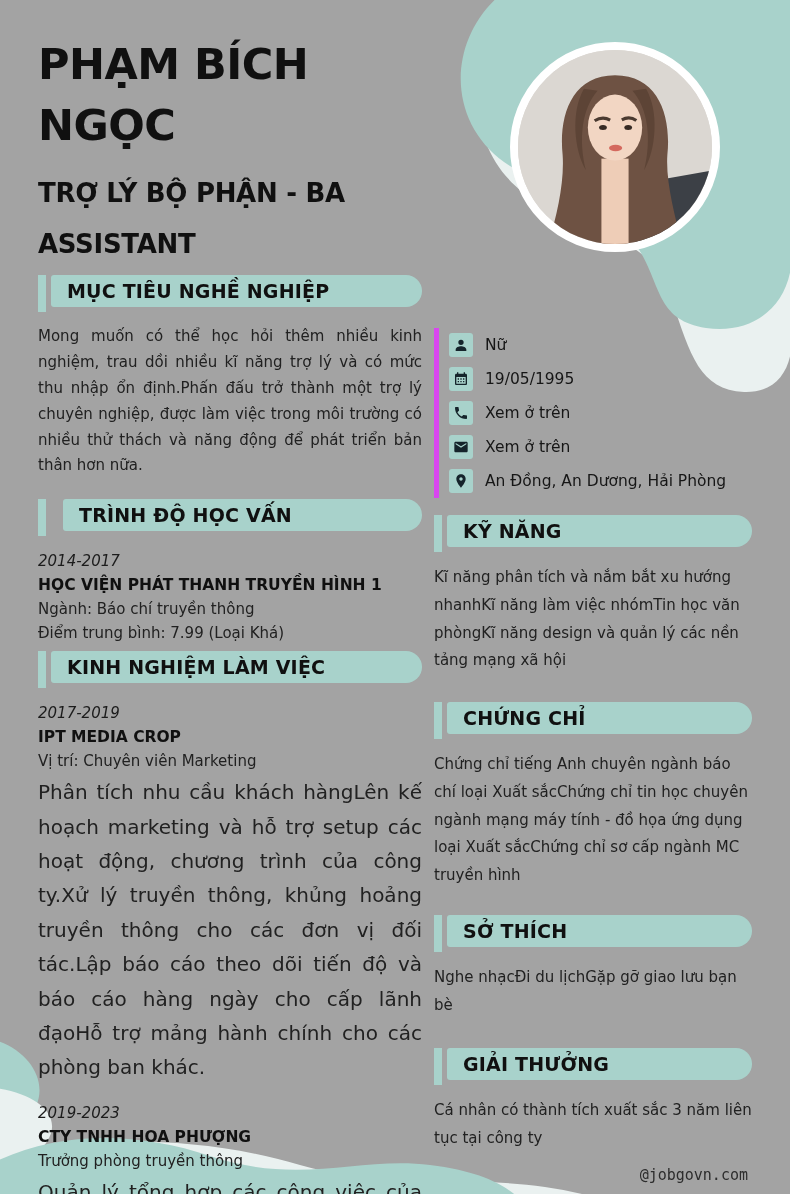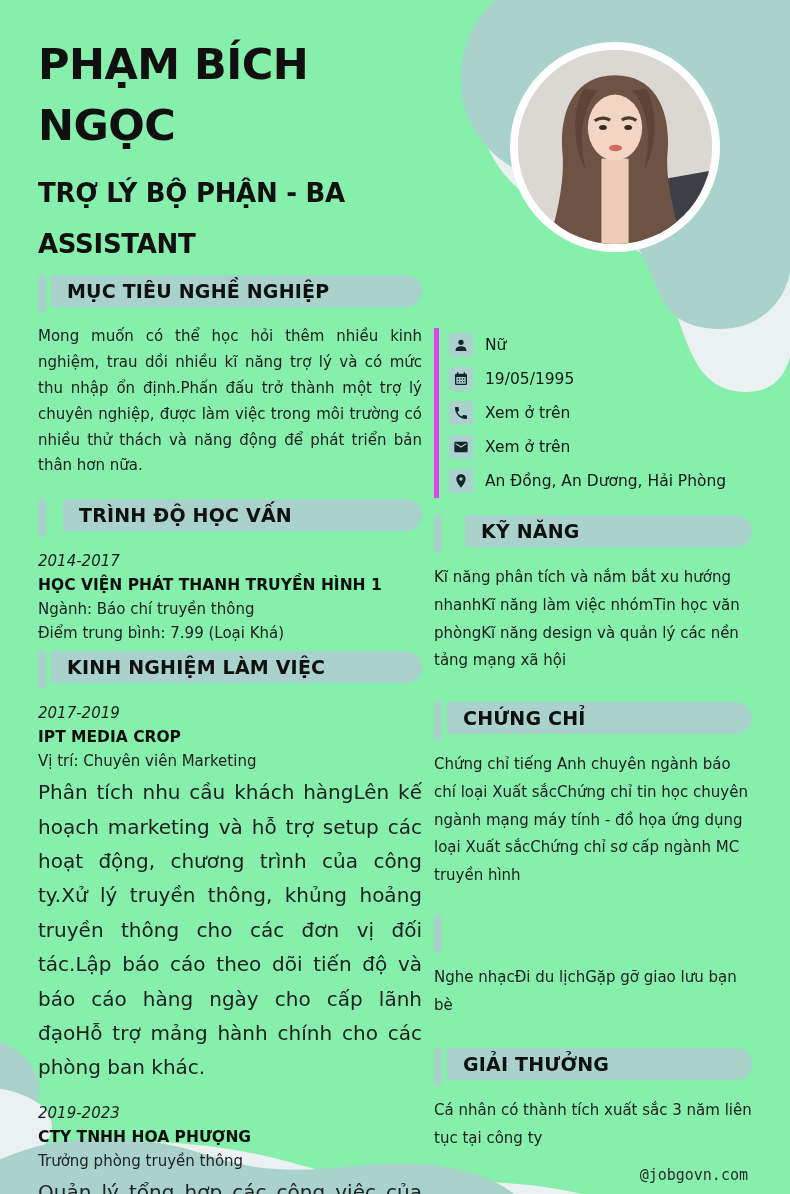--- a/index.html
+++ b/index.html
@@ -3,21 +3,21 @@
 <meta charset="utf-8">
 <style>
   * { box-sizing: border-box; margin: 0; padding: 0; }
   html, body { background: #ffffff; }
   body { font-family: "DejaVu Sans", "Liberation Sans", sans-serif; }
 
   .page {
     position: relative;
     width: 790px;
     height: 1194px;
-    background: #86efac;
+    background: #a3a3a3;
     overflow: hidden;
     color: #1d1d1f;
   }
 
   .bg-decor {
     position: absolute;
     inset: 0;
     width: 790px;
     height: 1194px;
     z-index: 0;
@@ -123,21 +123,21 @@
   }
   .cicon svg { width: 16px; height: 16px; fill: #15242b; }
   .contact-item .ctext { font-size: 15.5px; color: #161616; }
 
   .right-body {
     margin-top: 12px;
     font-size: 15px;
     line-height: 1.85;
     color: #212121;
   }
-  .mt-skills { margin-top: 17px; gap: 18px; }
+  .mt-skills { margin-top: 17px; }
   .mt-cert   { margin-top: 27px; }
   .mt-hobby  { margin-top: 25px; }
   .mt-award  { margin-top: 29px; }
 
   .watermark {
     position: absolute;
     right: 42px;
     bottom: 10px;
     font-family: "DejaVu Sans Mono", "Liberation Mono", monospace;
     font-size: 15px;
@@ -292,20 +292,21 @@
         <div class="sec-header mt-cert">
           <span class="sec-bar"></span>
           <div class="sec-pill">CHỨNG CHỈ</div>
         </div>
         <p class="right-body">Chứng chỉ tiếng Anh chuyên ngành báo chí loại Xuất sắcChứng chỉ tin học chuyên ngành mạng máy tính - đồ họa ứng dụng loại Xuất sắcChứng chỉ sơ cấp ngành MC truyền hình</p>
       </section>
 
       <section>
         <div class="sec-header mt-hobby">
           <span class="sec-bar"></span>
+          <div class="sec-pill">SỞ THÍCH</div>
         </div>
         <p class="right-body">Nghe nhạcĐi du lịchGặp gỡ giao lưu bạn bè</p>
       </section>
 
       <section>
         <div class="sec-header mt-award">
           <span class="sec-bar"></span>
           <div class="sec-pill">GIẢI THƯỞNG</div>
         </div>
         <p class="right-body">Cá nhân có thành tích xuất sắc 3 năm liên tục tại công ty</p>

